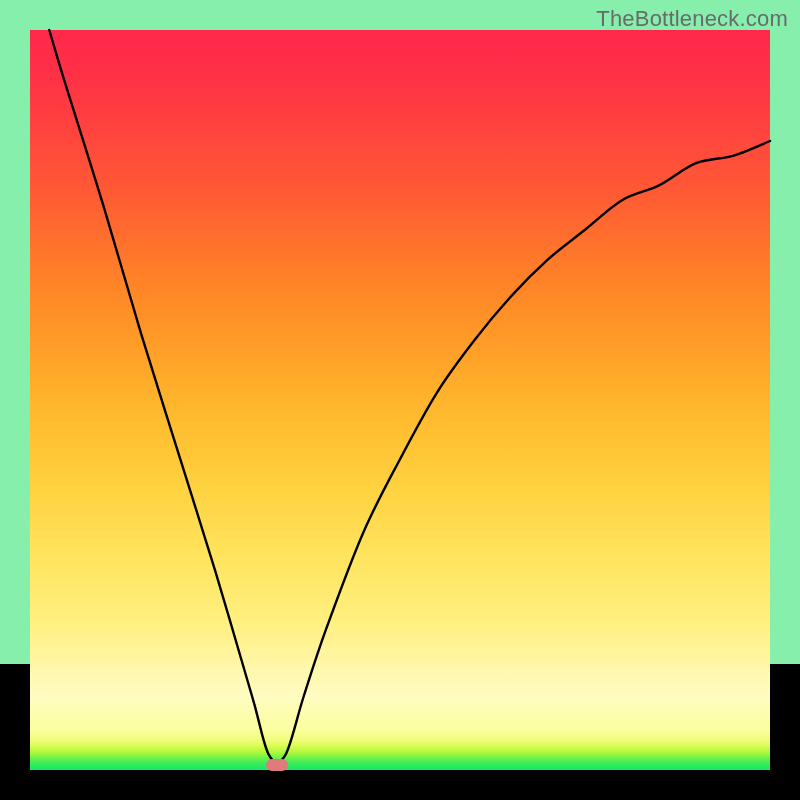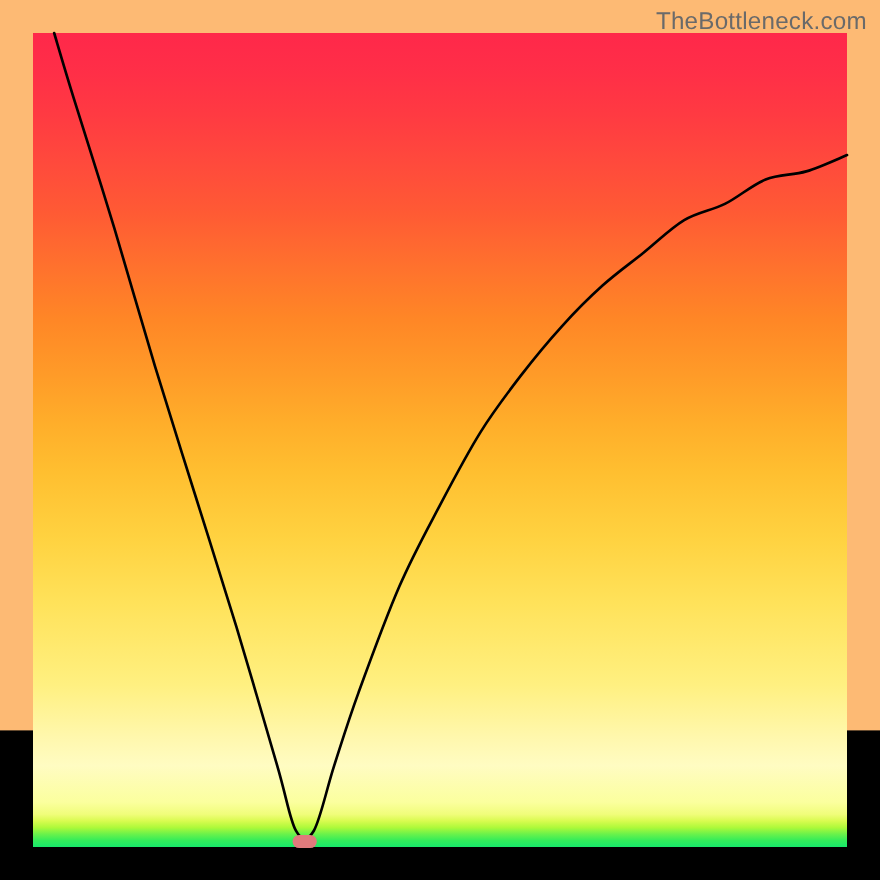--- a/index.html
+++ b/index.html
@@ -10,21 +10,21 @@
     background: #000;
     overflow: hidden;
     font-family: Arial, Helvetica, sans-serif;
   }
   .frame {
     position: absolute;
     left: 0;
     top: 0;
     width: 800px;
     height: 664px;
-    background: #fdba74;
+    background: #86efac;
   }
   .plot-area {
     position: absolute;
     left: 30px;
     top: 30px;
     width: 740px;
     height: 740px;
     background: linear-gradient(
       to top,
       #17e86b 0%,

